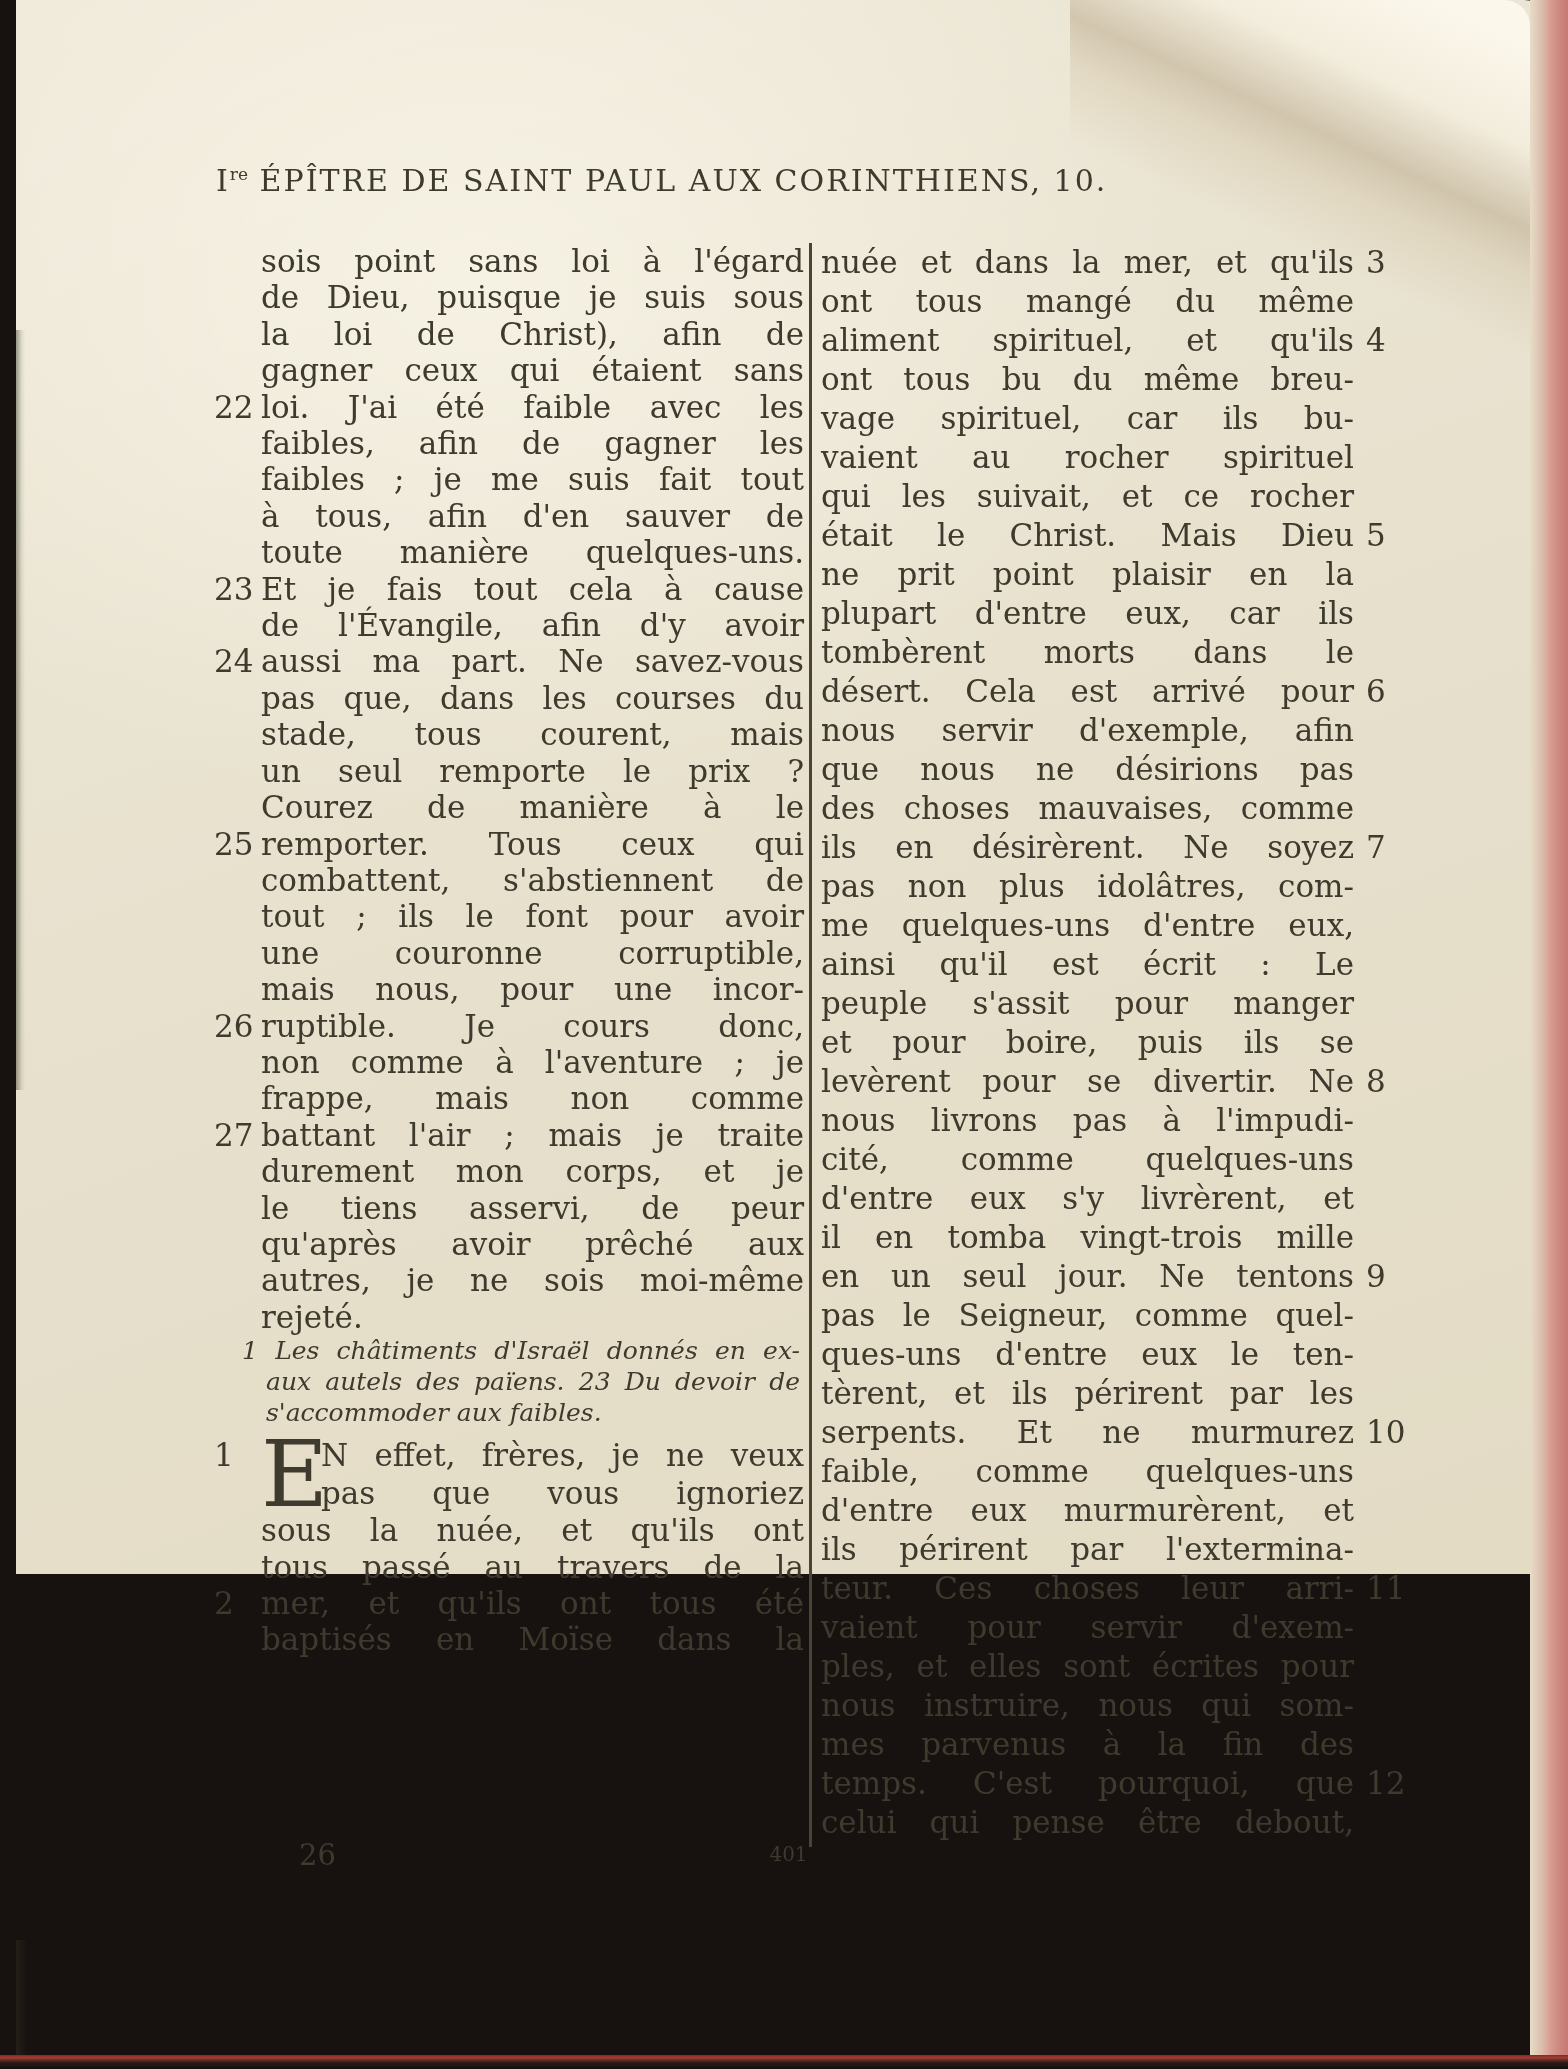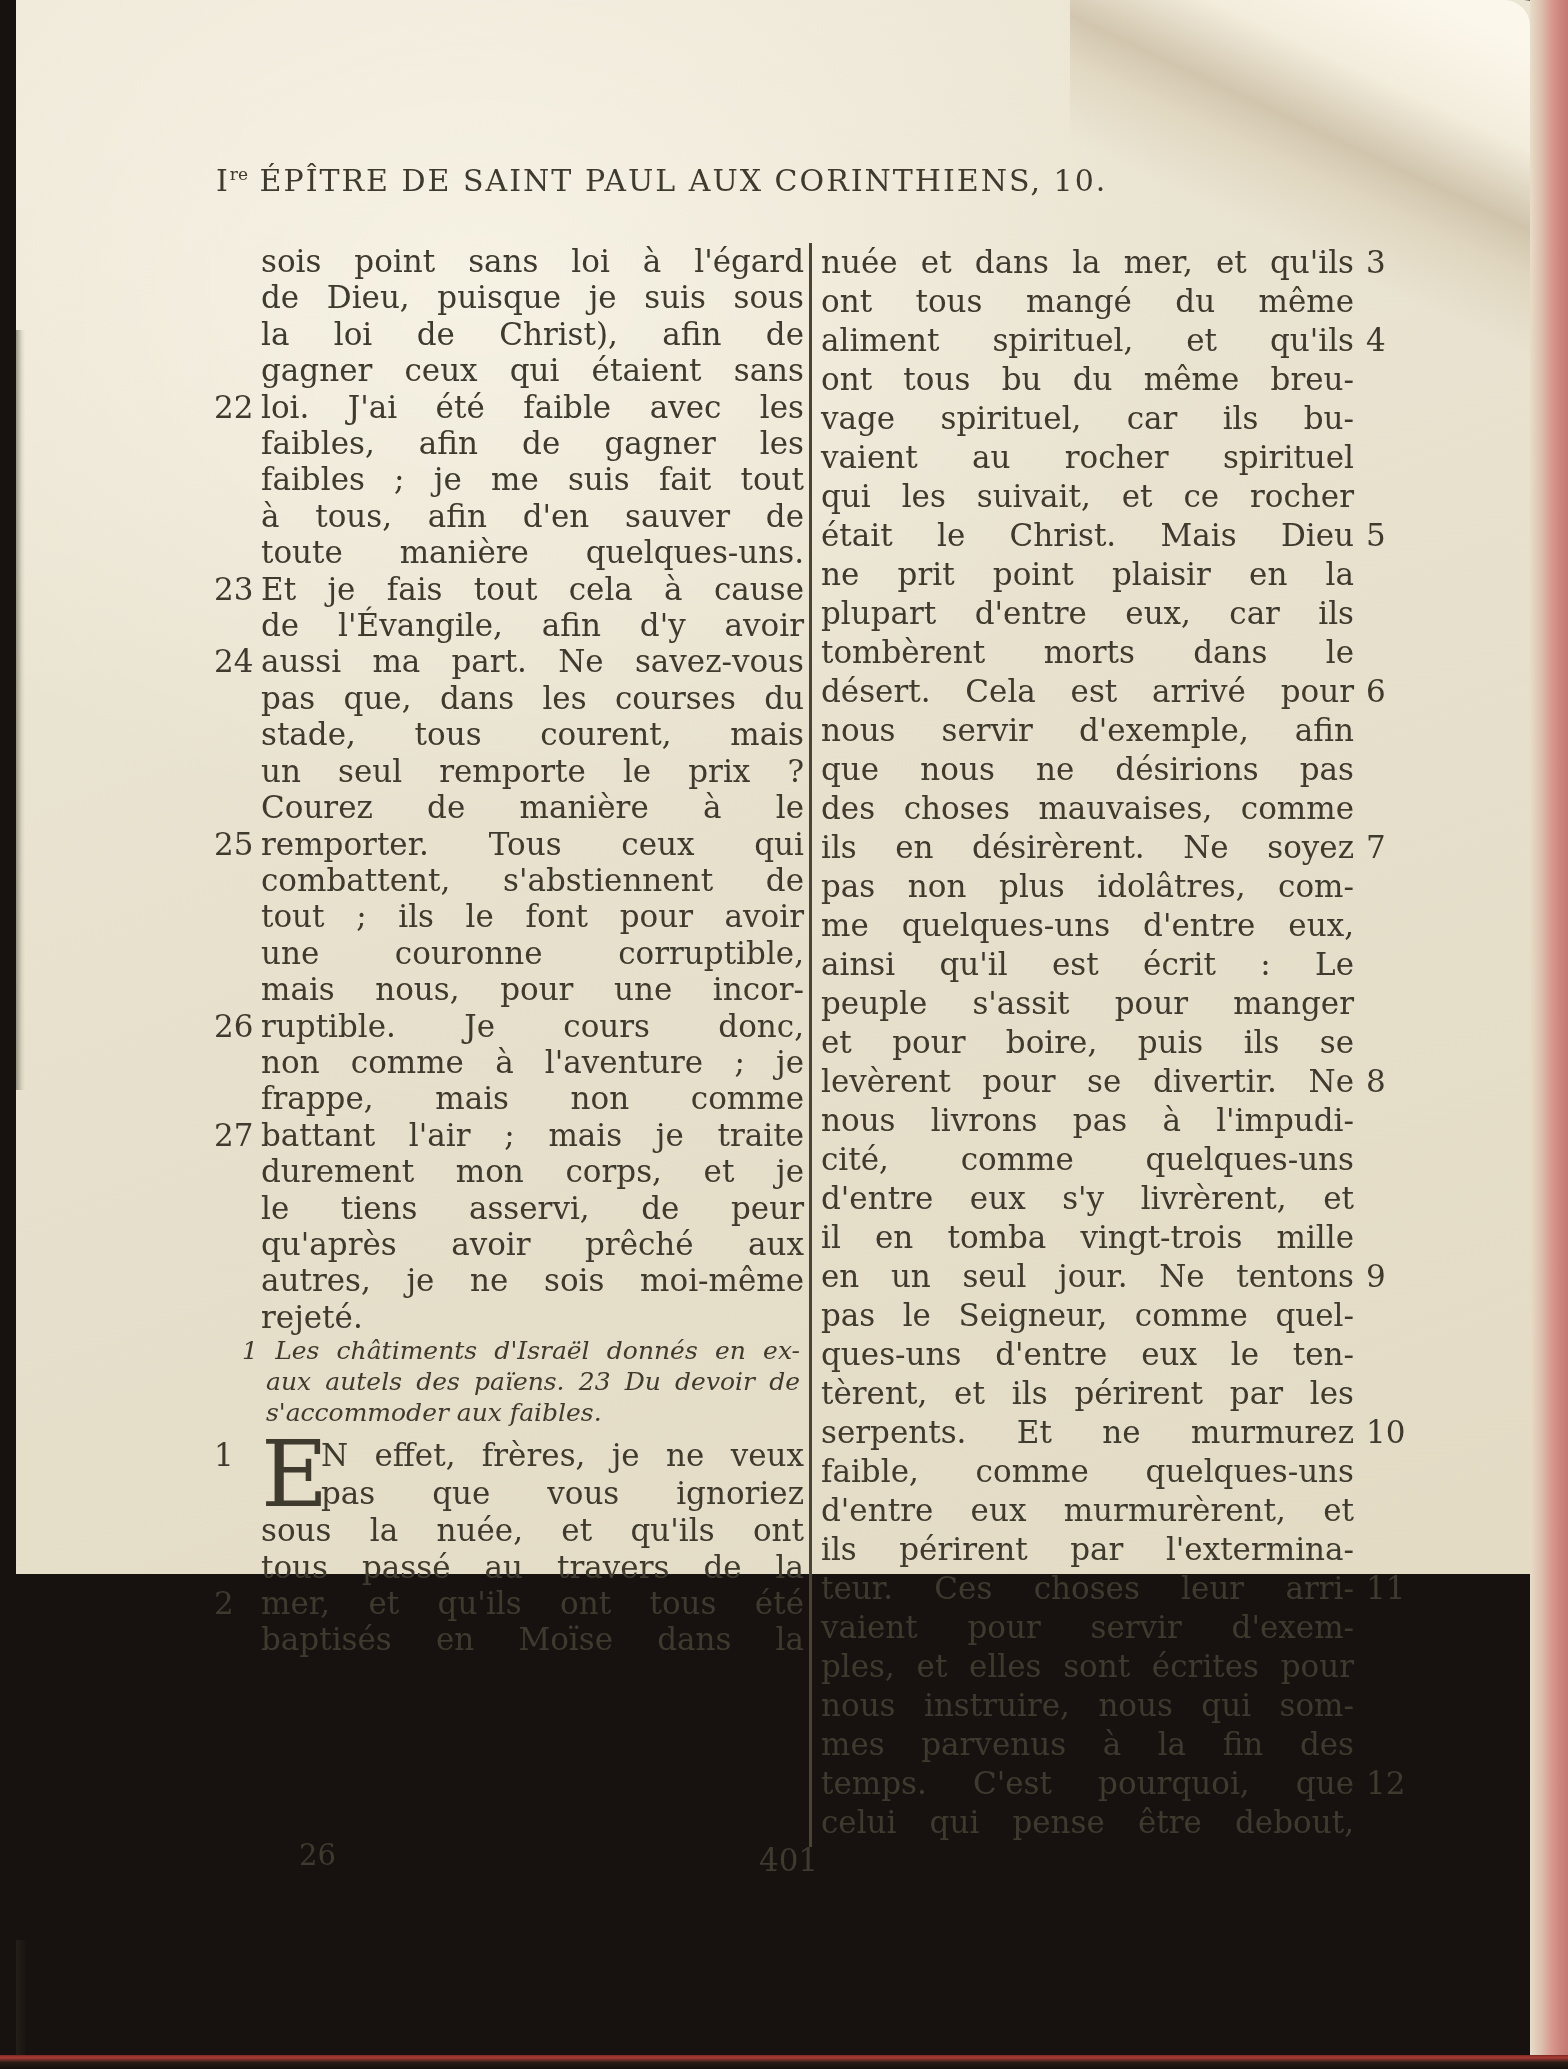--- a/index.html
+++ b/index.html
@@ -56,21 +56,21 @@
   .summary .sline:last-child{text-align-last:left;}
 
   .v1row{display:flex;}
   .v1row .vnum{width:47px;line-height:38px;}
   .dropcap{flex:none;width:60px;font-size:92px;line-height:70px;padding-top:4px;}
   .v1first{flex:1 1 auto;}
   .v1first div{line-height:38px;text-align:justify;text-align-last:justify;}
 
   
   .footer-sig{position:absolute;left:283px;top:1838px;font-size:29px;color:#3e3a2e;}
-  .footer-page{position:absolute;left:0;top:1842px;width:1545px;text-align:center;font-size:31px;color:#3e3a2e;}
+  .footer-page{position:absolute;left:0;top:1842px;width:1545px;text-align:center;font-size:20px;color:#3e3a2e;}
 </style>
 </head>
 <body>
 
 <div class="scene">
   <div class="paper">
     <div class="curl"></div>
     <div class="edge-left"></div>
     <div class="edge-left2"></div>
 

